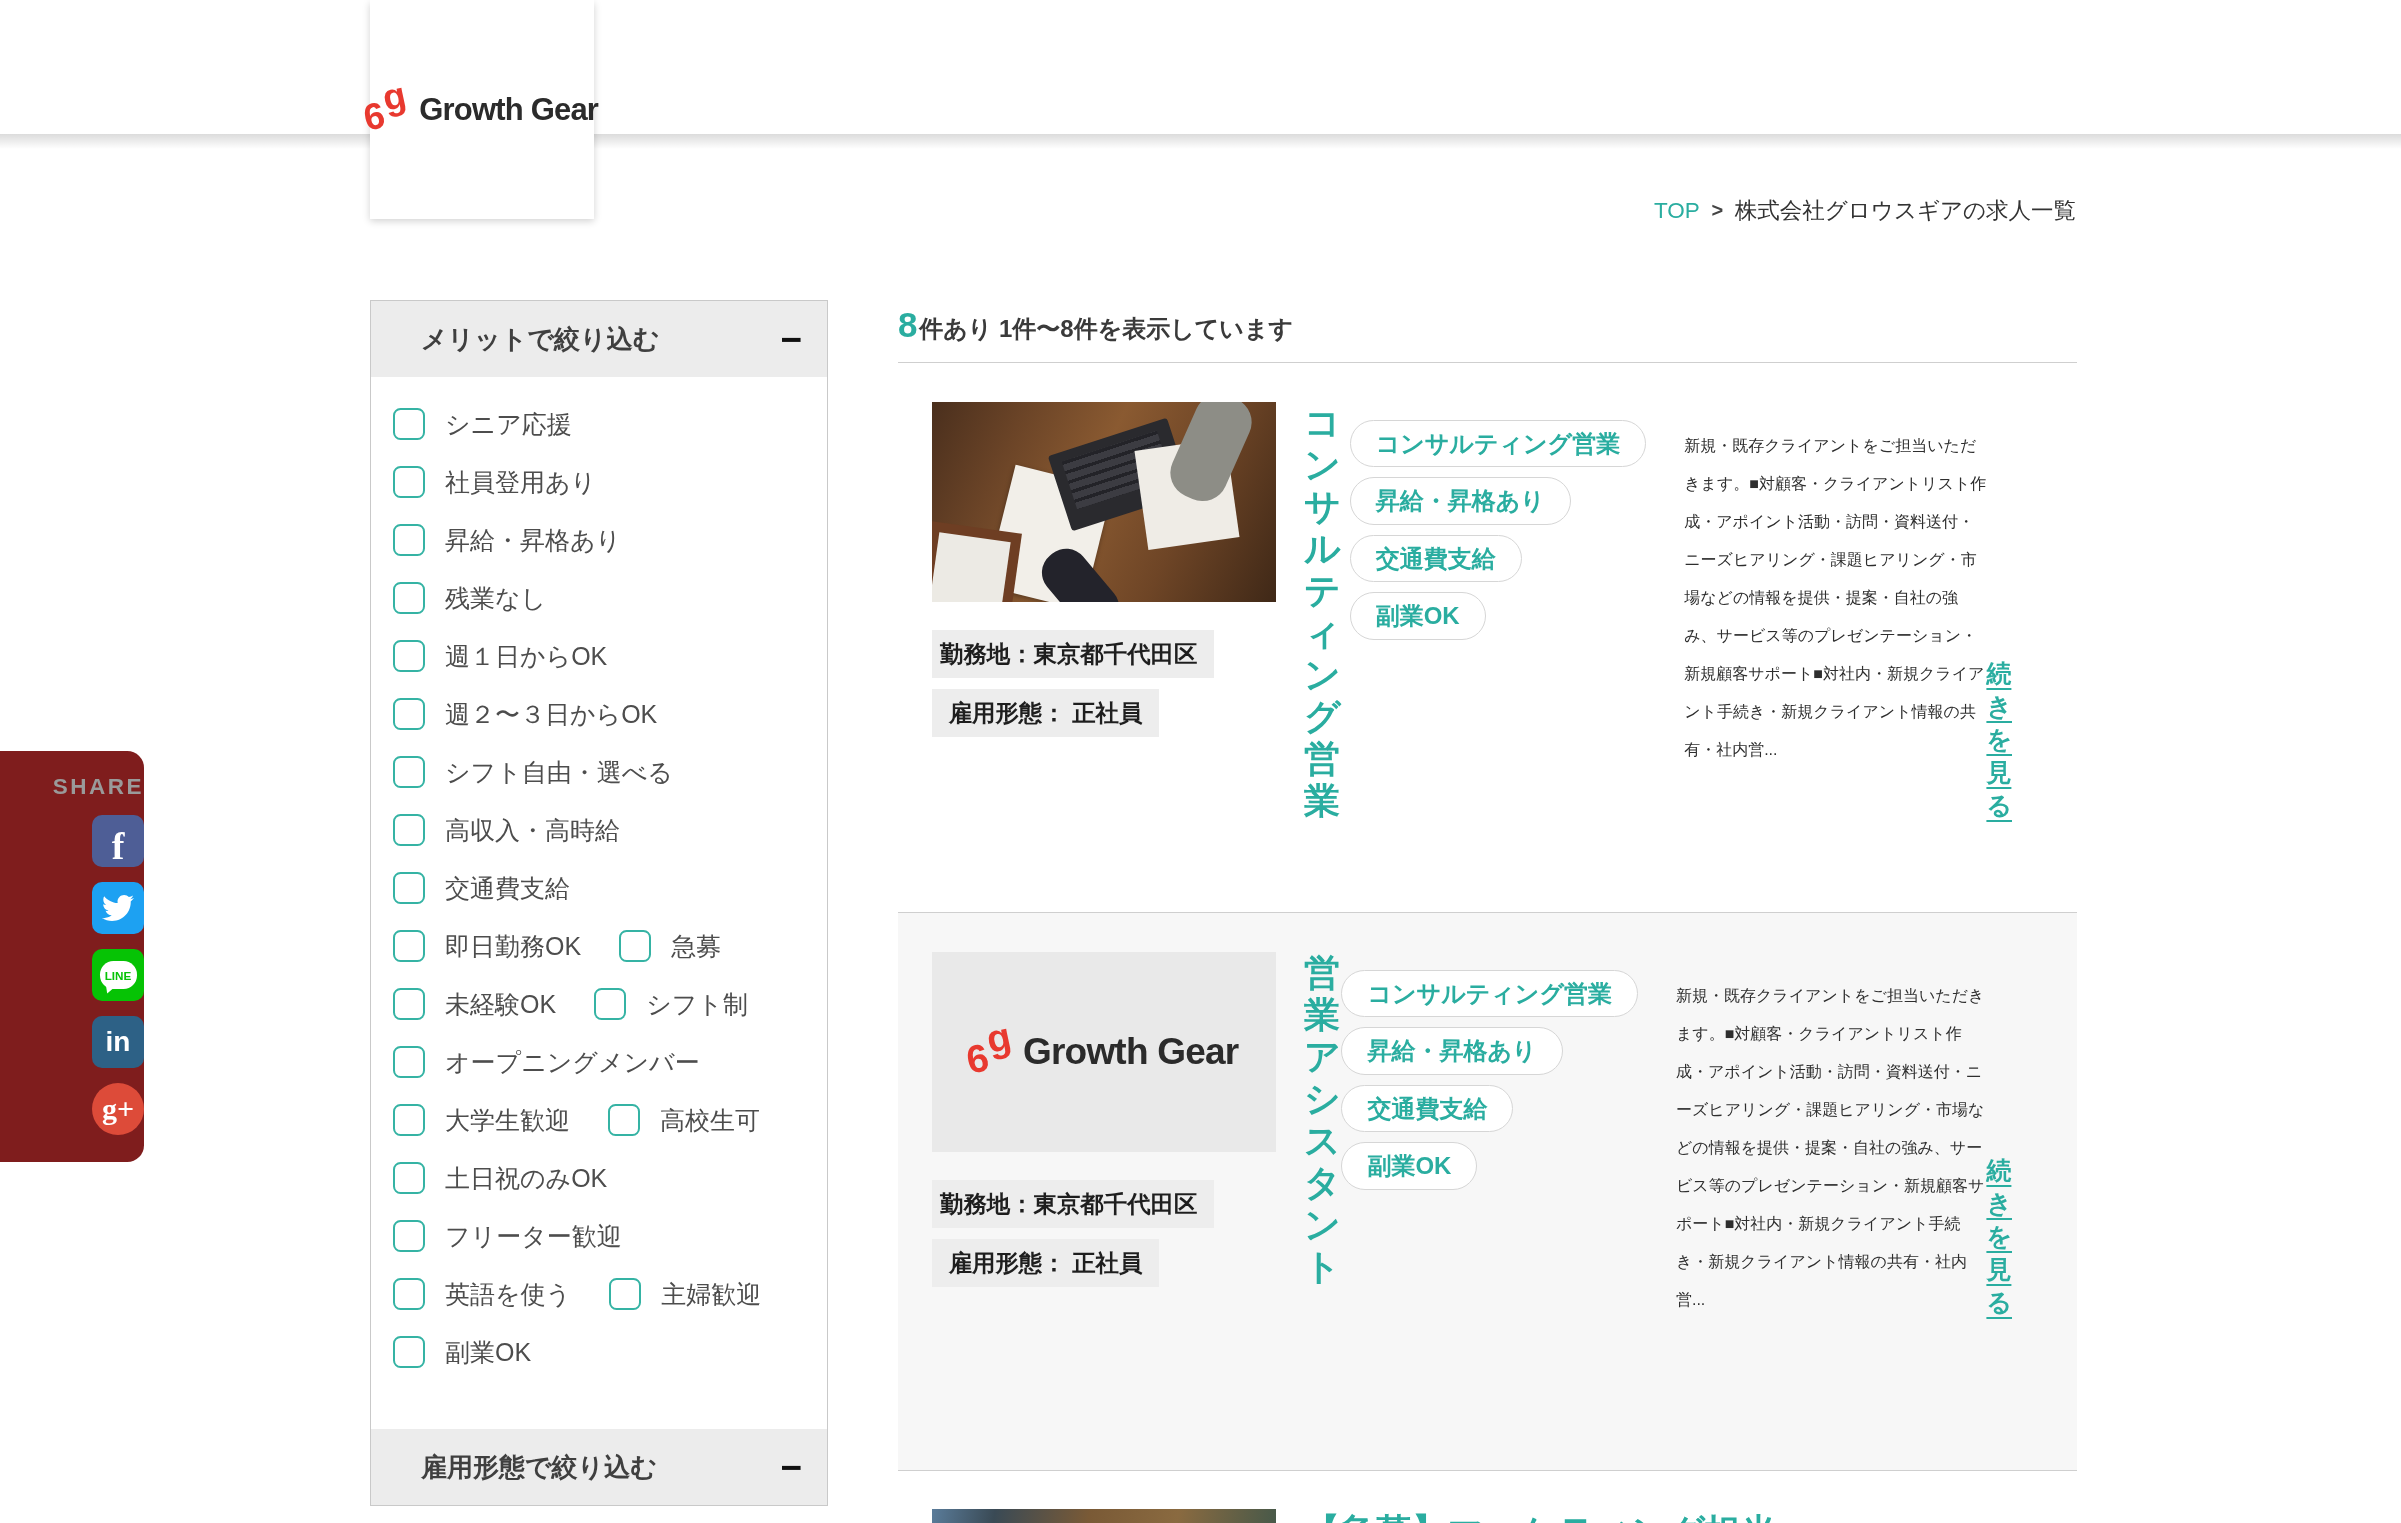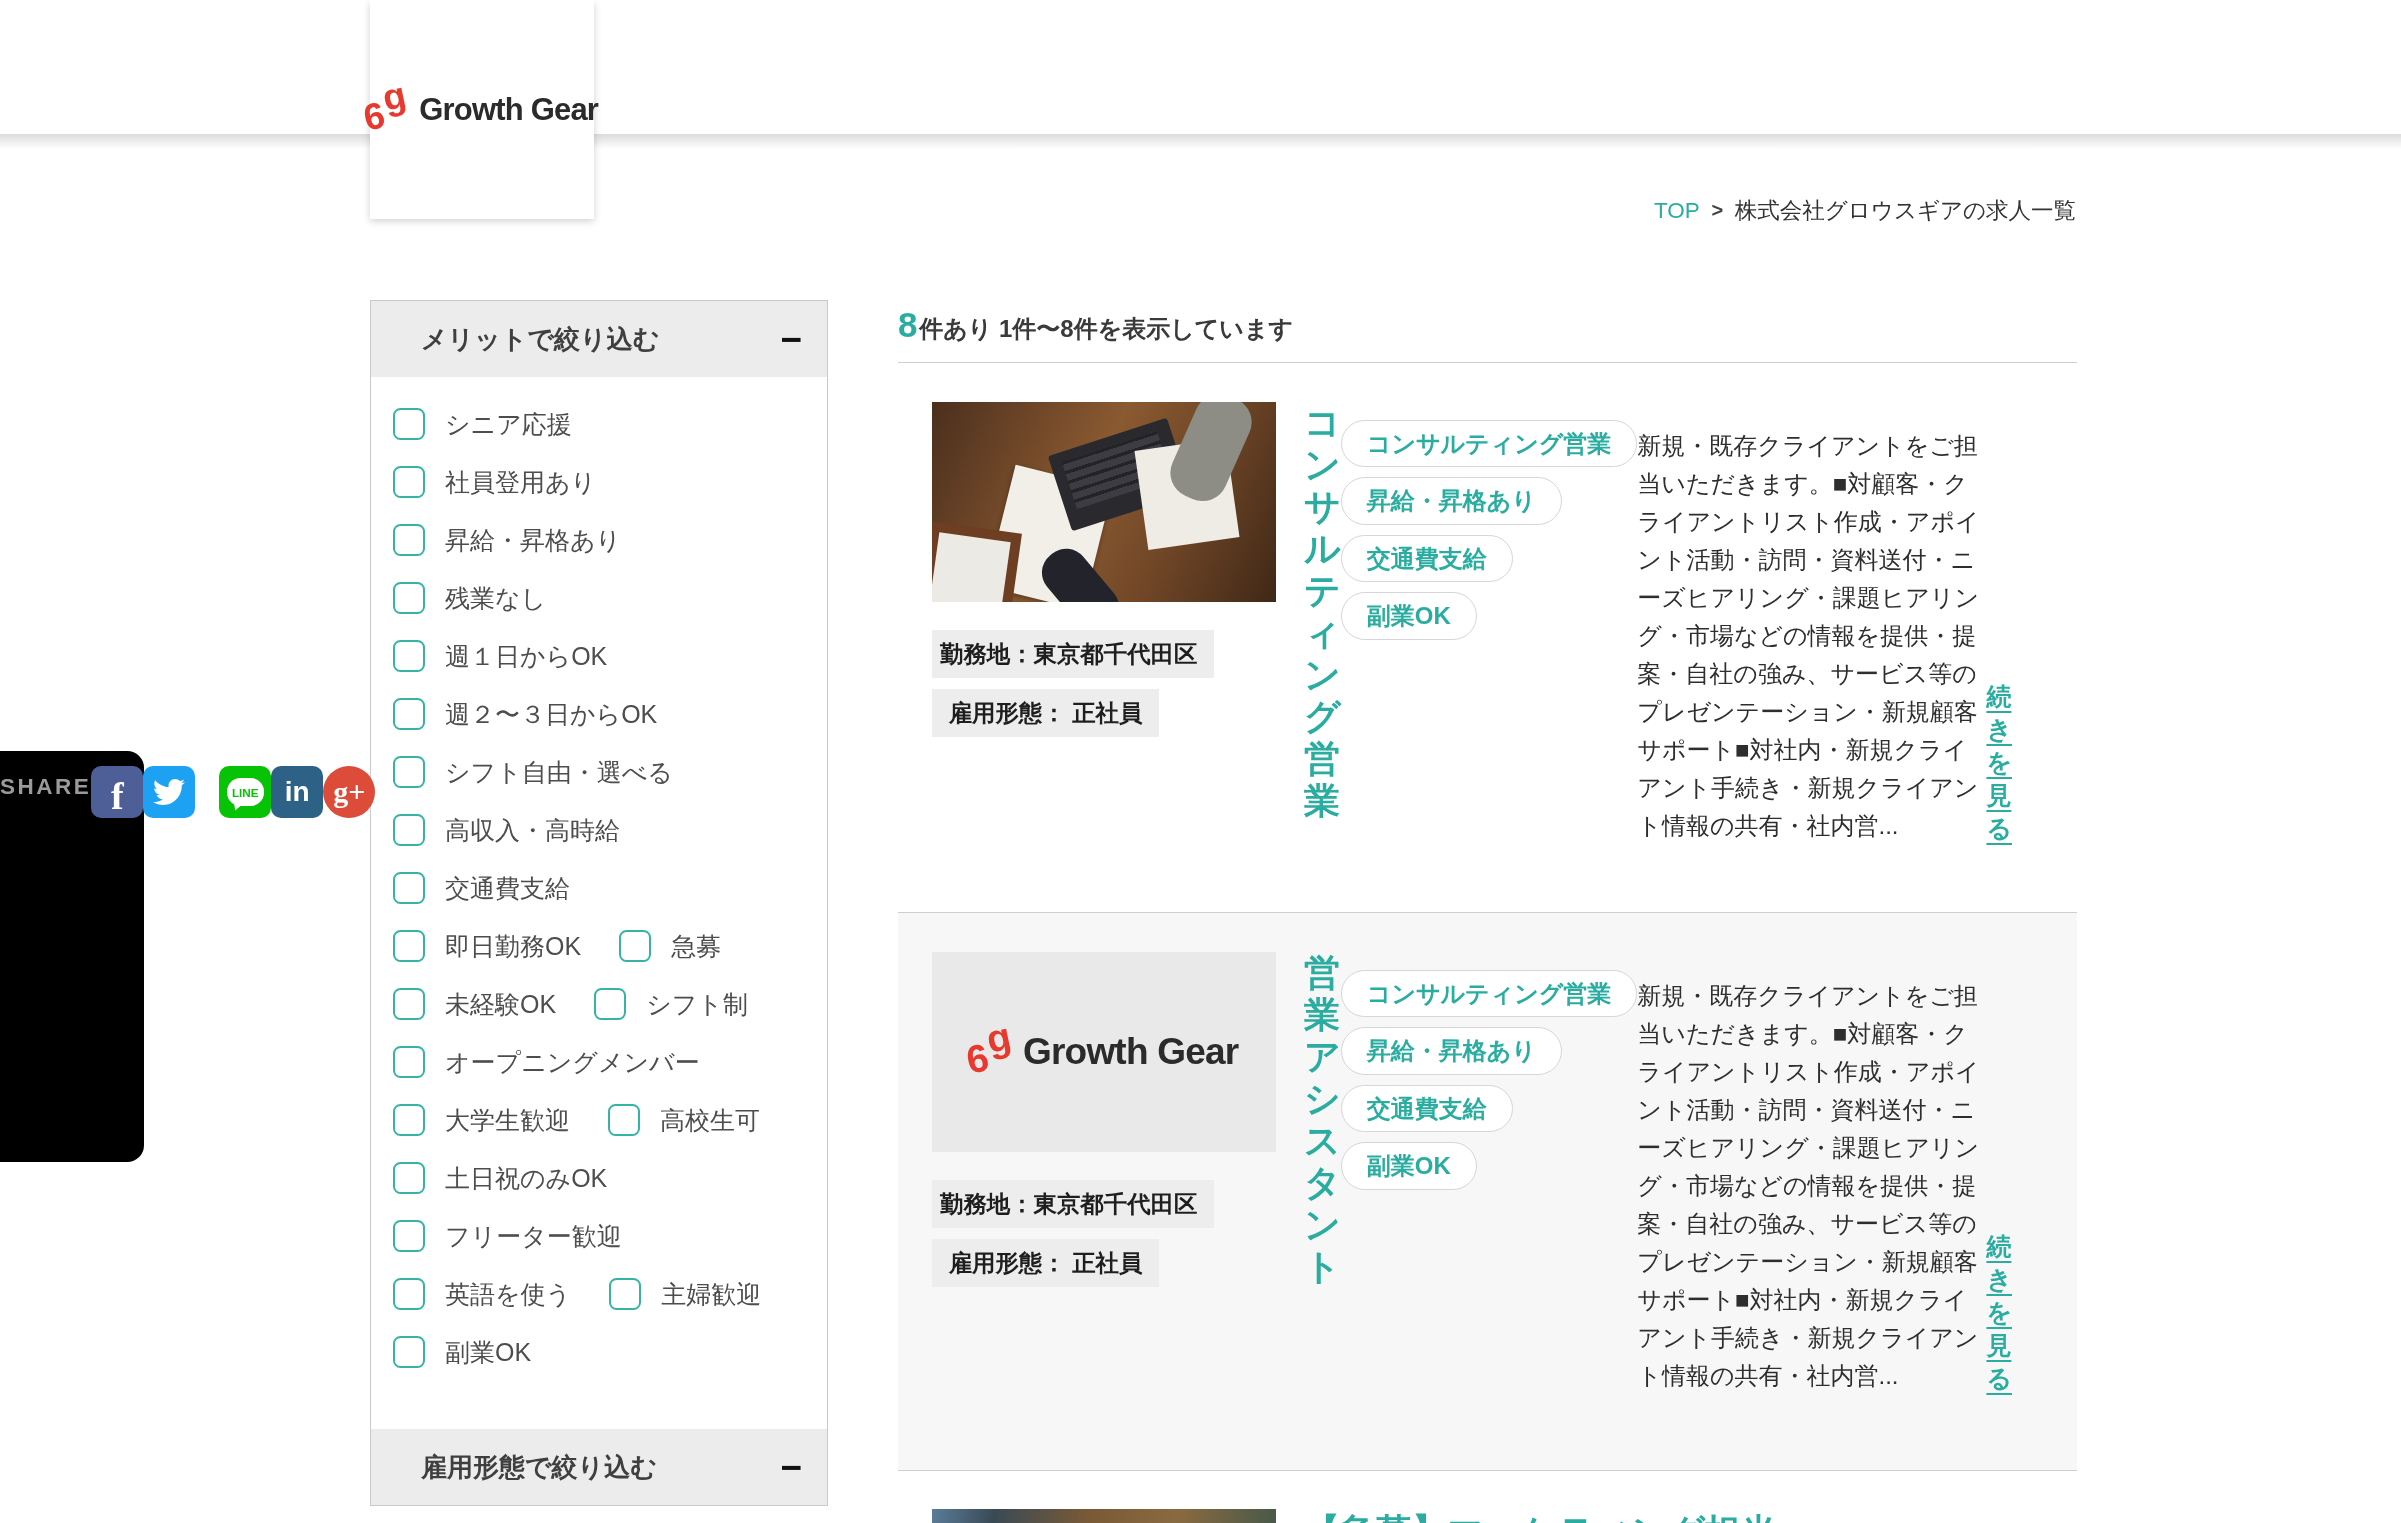--- a/index.html
+++ b/index.html
@@ -23,22 +23,22 @@
   .site-title{position:absolute;left:630px;top:0;height:134px;display:flex;align-items:center;
     font-size:36px;font-weight:bold;color:#141414;letter-spacing:0.8px;}
   .nav{position:absolute;right:321px;top:0;height:134px;display:flex;align-items:center;gap:77px;}
   .nav-item{position:relative;font-size:26px;font-weight:bold;color:#1b1b1b;cursor:pointer;white-space:nowrap;}
   .nav-item.active::after{content:"";position:absolute;left:-1.7px;right:-1.7px;bottom:-23.4px;height:5px;background:#21ab9d;}
   
   .breadcrumb{position:absolute;top:195px;right:325px;font-size:22.5px;color:#333;display:flex;gap:11.7px;align-items:center;}
   .breadcrumb .home{color:#2aada0;cursor:pointer;}
   .breadcrumb .sep{color:#444;font-weight:bold;font-size:20px;}
   
-  .share{position:absolute;left:0;top:751px;width:144px;height:411px;background:#000000;
-    border-radius:0 16.7px 16.7px 0;display:flex;flex-direction:row;align-items:flex-start;z-index:30;}
+  .share{position:absolute;left:0;top:751px;width:144px;height:411px;background:#7f1d1d;
+    border-radius:0 16.7px 16.7px 0;display:flex;flex-direction:column;align-items:flex-end;z-index:30;}
   .share-label{margin-top:23.4px;font-size:22.5px;font-weight:bold;color:#9a9a9a;letter-spacing:2.5px;}
   .sicon{width:52px;height:52px;border-radius:10px;margin-top:15px;display:flex;align-items:center;justify-content:center;cursor:pointer;flex:none;}
   .sicon.fb{background:#4e5e96;}
   .sicon.tw{background:#1da1f2;}
   .sicon.ln{background:#06c305;margin-left:24px;}
   .sicon.li{background:#2d6186;}
   .sicon.gp{background:#dd4b39;border-radius:50%;}
   .fb-f{color:#fff;font-size:38px;font-weight:bold;font-family:"Liberation Serif","DejaVu Serif",serif;margin-top:8.3px;}
   .li-in{color:#fff;font-size:28px;font-weight:bold;letter-spacing:0px;}
   .gp-g{color:#fff;font-size:30px;font-weight:bold;font-family:"Liberation Serif","DejaVu Serif",serif;}
@@ -88,21 +88,21 @@
   
   .photo-office{background:linear-gradient(100deg,#5a7c9a 0%,#3a4a55 18%,#7a5a36 45%,#8a6a40 70%,#44584a 100%);}
   .jmeta{position:absolute;left:34px;background:#ededed;padding:8.3px 16.7px;font-size:23.4px;font-weight:bold;color:#1e1e1e;white-space:nowrap;}
   .jmeta.loc{top:267px;padding-left:8px;}
   .jmeta.emp{top:326px;}
   .jright{position:absolute;left:406px;top:39px;width:745px;display:flex;align-items:flex-start;}
   .jtitle{font-size:36px;font-weight:bold;color:#2aada0;line-height:42px;cursor:pointer;}
   .tags{margin-top:18.4px;display:flex;flex-wrap:wrap;column-gap:15px;row-gap:10px;}
   .tag{border:1.7px solid #d6d6d6;border-radius:27px;background:#fff;padding:6.7px 25px;
     font-size:24px;font-weight:bold;color:#2aada0;white-space:nowrap;}
-  .jdesc{margin-top:25px;font-size:24px;line-height:38px;color:#2e2e2e;}
+  .jdesc{margin-top:25px;font-size:16px;line-height:38px;color:#2e2e2e;margin-left:38px;}
   .jmore{margin-top:13.4px;align-self:flex-end;margin-right:37px;font-size:25px;font-weight:bold;color:#2aada0;
     text-decoration:underline;text-underline-offset:5.8px;cursor:pointer;}
   .j3-title{position:absolute;left:406px;top:37px;font-size:36px;font-weight:bold;color:#2aada0;white-space:nowrap;}
   .j3-photo{position:absolute;left:34px;top:38px;width:344px;height:50px;}
 </style>
 </head>
 <body>
 
 <div class="header"></div>
 <div class="header-shadow"></div>

